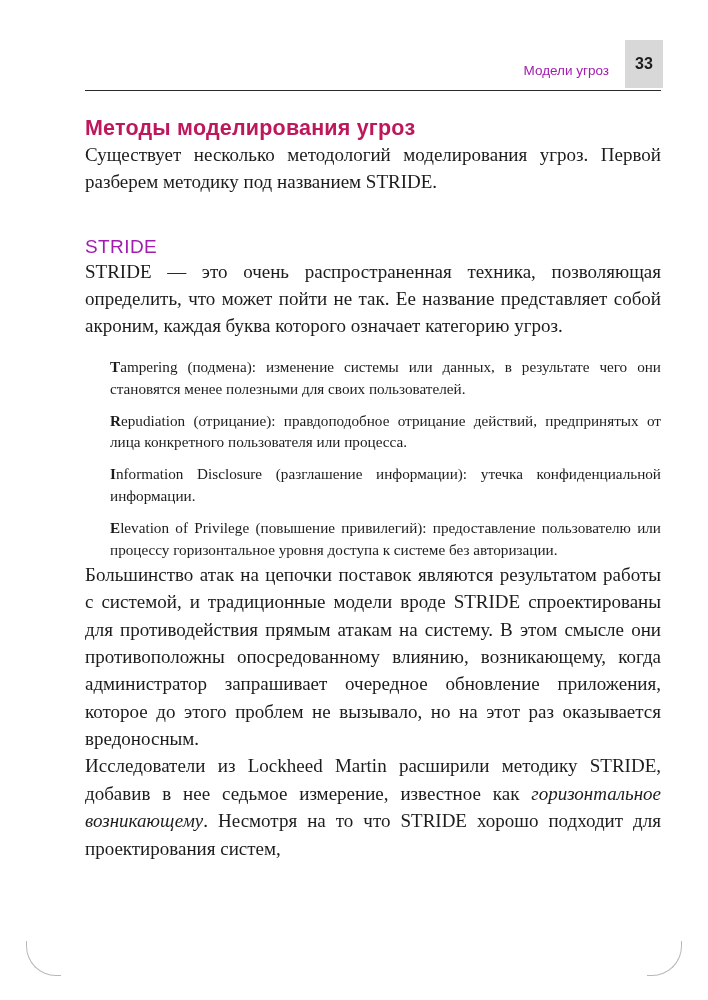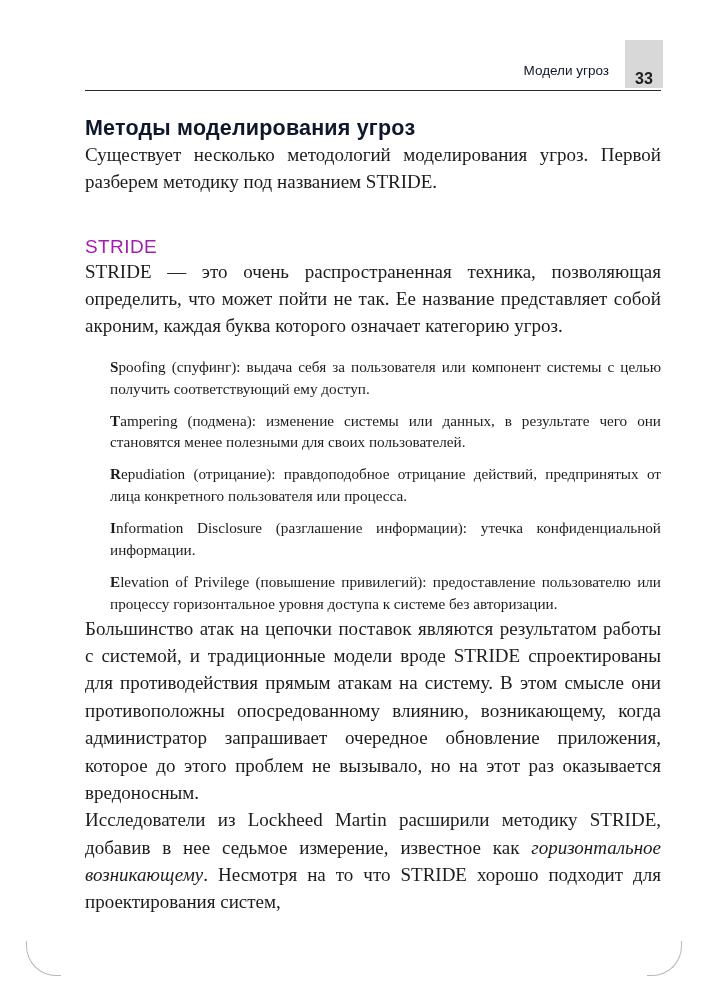--- a/index.html
+++ b/index.html
@@ -23,31 +23,31 @@
     left: 85px;
     right: 47px;
     height: 48px;
   }
   .running-title {
     position: absolute;
     right: 52px;
     bottom: 10px;
     font-family: "Liberation Sans", sans-serif;
     font-size: 13.5px;
-    color: #0f172a;
+    color: #a21caf;
   }
   .page-number-box {
     position: absolute;
     right: -2px;
     top: 0;
     width: 38px;
     height: 48px;
     background: #d8d8d8;
     display: flex;
-    align-items: flex-end;
+    align-items: center;
     justify-content: center;
   }
   .page-number {
     font-family: "Liberation Sans", sans-serif;
     font-weight: bold;
     font-size: 16px;
     color: #1c1c1c;
   }
   .header-rule {
     position: absolute;
@@ -63,21 +63,21 @@
     top: 92px;
     left: 85px;
     right: 47px;
   }
   .main-title {
     margin: 24px 0 0 0;
     font-family: "Liberation Sans", sans-serif;
     font-weight: bold;
     font-size: 21.5px;
     letter-spacing: 0.2px;
-    color: #0f172a;
+    color: #be185d;
   }
   p.body {
     margin: 0;
     font-size: 19px;
     line-height: 1.44;
     text-align: justify;
   }
   .intro { margin-top: 16px; }
   .section-heading {
     margin: 0;
@@ -146,21 +146,20 @@
 
     <h1 class="main-title">Методы моделирования угроз</h1>
 
     <p class="body intro">Существует несколько методологий моделирования угроз. Первой разберем методику под названием STRIDE.</p>
 
     <h2 class="section-heading stride-heading">STRIDE</h2>
 
     <p class="body stride-lead">STRIDE — это очень распространенная техника, позволяющая определить, что может пойти не так. Ее название представляет собой акроним, каждая буква которого означает категорию угроз.</p>
 
     <ul class="stride-list">
-      <li class="stride-item"><span class="stride-letter">S</span><span>poofing (спуфинг): выдача себя за пользователя или компонент системы с целью получить соответствующий ему доступ.</span></li>
       <li class="stride-item"><span class="stride-letter">T</span><span>ampering (подмена): изменение системы или данных, в результате чего они становятся менее полезными для своих пользователей.</span></li>
       <li class="stride-item"><span class="stride-letter">R</span><span>epudiation (отрицание): правдоподобное отрицание действий, предпринятых от лица конкретного пользователя или процесса.</span></li>
       <li class="stride-item"><span class="stride-letter">I</span><span>nformation Disclosure (разглашение информации): утечка конфиденциальной информации.</span></li>
       <li class="stride-item"><span class="stride-letter">E</span><span>levation of Privilege (повышение привилегий): предоставление пользователю или процессу горизонтальное уровня доступа к системе без авторизации.</span></li>
     </ul>
 
     <p class="body closing">Большинство атак на цепочки поставок являются результатом работы с системой, и традиционные модели вроде STRIDE спроектированы для противодействия прямым атакам на систему. В этом смысле они противоположны опосредованному влиянию, возникающему, когда администратор запрашивает очередное обновление приложения, которое до этого проблем не вызывало, но на этот раз оказывается вредоносным.</p>
 
 
     <p class="body stridelm-para"><span>Исследователи из Lockheed Martin расширили методику STRIDE, добавив в нее седьмое измерение, известное как </span><span class="italic">горизонтальное возникающему</span><span>. Несмотря на то что STRIDE хорошо подходит для проектирования систем,</span></p>

